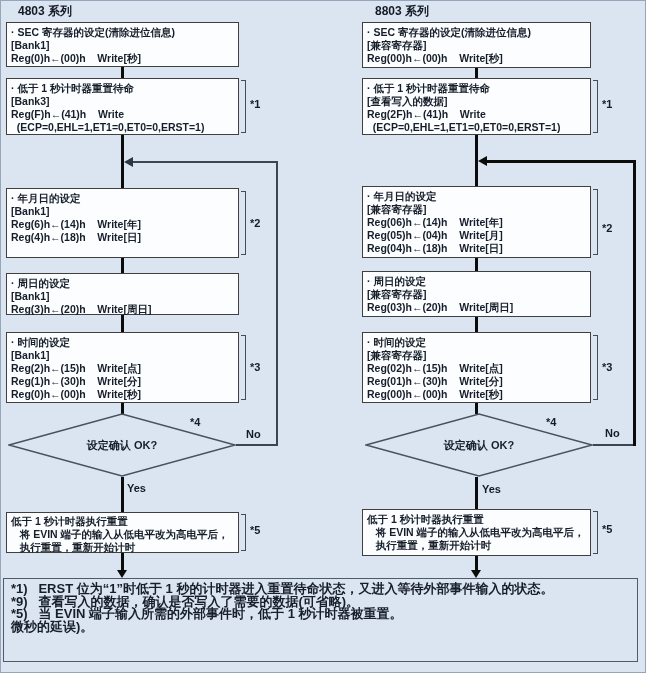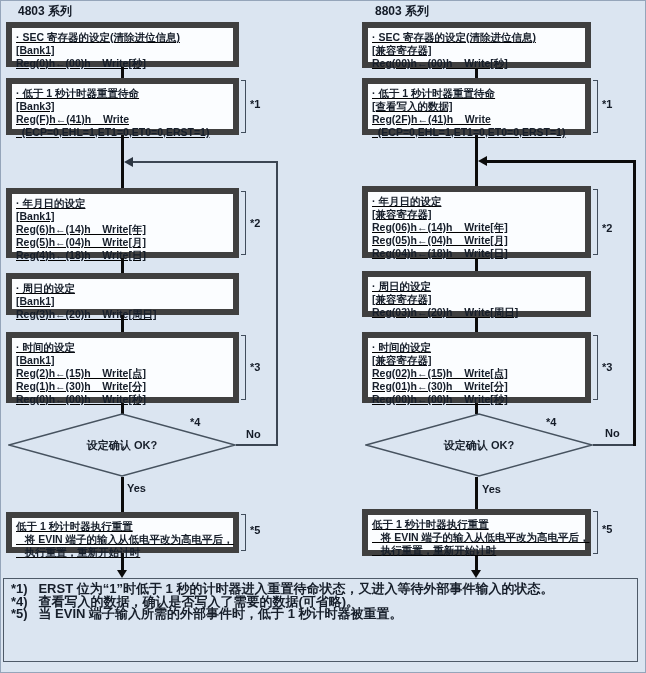--- a/index.html
+++ b/index.html
@@ -1,21 +1,21 @@
 <!DOCTYPE html>
 <html><head>
 <meta charset="utf-8">
 <style>
   html,body{margin:0;padding:0;}
   body{font-family:"Liberation Sans","DejaVu Sans",sans-serif;}
   .stage{position:relative;width:646px;height:673px;background:#dbe5f1;overflow:hidden;
          box-shadow:inset 0 0 0 1px #95a5ba;}
   .hd{position:absolute;font-size:12px;font-weight:bold;color:#141b27;white-space:pre;}
-  .box{position:absolute;background:#fbfdff;border:6px solid #404040;box-sizing:border-box;
-       padding:3px 4px;text-decoration:underline;}
+  .box{position:absolute;background:#fbfdff;border:1px solid #404040;box-sizing:border-box;
+       padding:3px 4px;}
   .ln{font-size:10.5px;line-height:13px;font-weight:bold;color:#161e2a;white-space:pre;}
   .note{position:absolute;font-size:11px;font-weight:bold;color:#141b27;white-space:pre;}
   .vl,.hl{position:absolute;background:#0b0b0b;}
   .thin{background:#3c4653;}
   .bracket{position:absolute;width:5px;border:1px solid #414d5c;border-left:none;box-sizing:border-box;}
   .dia{position:absolute;}
   .dlabel{position:absolute;display:flex;align-items:center;justify-content:center;
           font-size:11px;font-weight:bold;color:#161e2a;white-space:pre;}
   .ad{position:absolute;width:0;height:0;border-left:5px solid transparent;
       border-right:5px solid transparent;border-top:8px solid #0b0b0b;}
@@ -46,21 +46,20 @@
     <div class="ln">  (ECP=0,EHL=1,ET1=0,ET0=0,ERST=1)</div>
   </div>
   <div class="bracket" style="left:241px;top:80px;height:53px"></div>
   <div class="note" style="left:250px;top:98px">*1</div>
   <div class="vl" style="left:121px;top:135px;width:3px;height:53px"></div>
 
   <div class="box" style="left:6px;top:188px;width:233px;height:70px">
     <div class="ln">· 年月日的设定</div>
     <div class="ln">[Bank1]</div>
     <div class="ln">Reg(6)h←(14)h    Write[年]</div>
-    <div class="ln">Reg(5)h←(04)h    Write[月]</div>
     <div class="ln">Reg(4)h←(18)h    Write[日]</div>
   </div>
   <div class="bracket" style="left:241px;top:191px;height:64px"></div>
   <div class="note" style="left:250px;top:217px">*2</div>
   <div class="vl" style="left:121px;top:258px;width:3px;height:15px"></div>
 
   <div class="box" style="left:6px;top:273px;width:233px;height:42px">
     <div class="ln">· 周日的设定</div>
     <div class="ln">[Bank1]</div>
     <div class="ln">Reg(3)h←(20)h    Write[周日]</div>
@@ -169,17 +168,18 @@
   <div class="vl" style="left:475px;top:556px;width:3px;height:15px"></div>
   <div class="ad" style="left:471px;top:570px"></div>
 
   <div class="hl thin" style="left:593px;top:444px;width:42px;height:2px"></div>
   <div class="vl" style="left:633px;top:160px;width:3px;height:286px"></div>
   <div class="hl" style="left:486px;top:160px;width:149px;height:3px"></div>
   <div class="al" style="left:478px;top:156px"></div>
 
   <div class="fn">
     <div class="fln">*1)   ERST 位为“1”时低于 1 秒的计时器进入重置待命状态，又进入等待外部事件输入的状态。</div>
-    <div class="fln">*4)   查看写入的数据，确认是否写入了需要的数据(可省略)。</div>
+    <div class="fln">*9)   查看写入的数据，确认是否写入了需要的数据(可省略)。</div>
     <div class="fln">*5)   当 EVIN 端子输入所需的外部事件时，低于 1 秒计时器被重置。</div>
+    <div class="fln">微秒的延误)。</div>
   </div>
 
 </div>
 
 </body></html>

